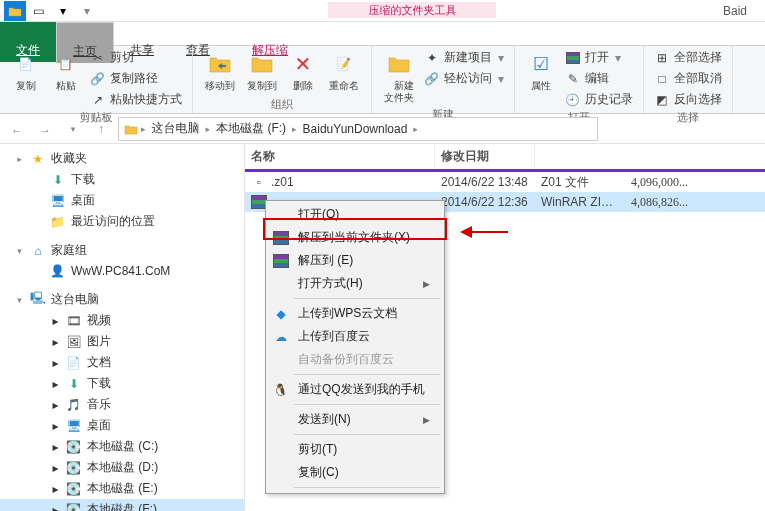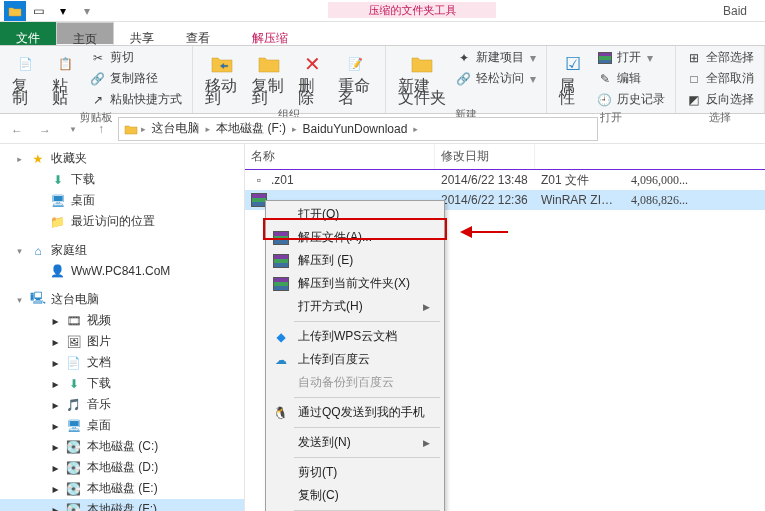--- a/index.html
+++ b/index.html
@@ -9,32 +9,32 @@
 .titlebar { height: 22px; background: #fff; display: flex; align-items: center; border-bottom: 1px solid #e0e0e0; }
 .titlebar .qat { display: flex; gap: 2px; padding: 0 4px; align-items: center; }
 .titlebar .qat-btn { width: 22px; height: 20px; display: flex; align-items: center; justify-content: center; cursor: pointer; }
 .titlebar .qat-btn.active { background: #0f7fd8; color: #fff; }
 .titlebar .title-center { flex: 1; text-align: center; }
 .titlebar .contextual { background: #fce4ec; color: #c2185b; padding: 2px 40px; font-size: 11px; }
 .titlebar .app-name { margin-left: auto; padding-right: 18px; color: #555; }
 
 
 .ribbon-tabs { height: 24px; display: flex; align-items: stretch; border-bottom: 1px solid #d0d0d0; }
-.ribbon-tabs .tab { padding: 8px 16px; cursor: pointer; color: #333; }
+.ribbon-tabs .tab { padding: 20px 16px; cursor: pointer; color: #333; text-decoration: underline; }
 .ribbon-tabs .tab.file { background: #137e43; color: #fff; }
 .ribbon-tabs .tab.sel { border: 1px solid #d0d0d0; border-bottom: 1px solid #f5f6f7; background: #a3a3a3; }
 
 
 .ribbon { height: 68px; background: #f5f6f7; border-bottom: 1px solid #d0d0d0; display: flex; }
 .group { border-right: 1px solid #e0e0e0; padding: 2px 8px 0 8px; display: flex; flex-direction: column; }
 .group-body { flex: 1; display: flex; align-items: flex-start; gap: 4px; }
 .group-label { text-align: center; font-size: 11px; color: #666; padding: 1px 0; }
 .bigbtn { display: flex; flex-direction: column; align-items: center; gap: 2px; padding: 2px 4px; cursor: pointer; min-width: 36px; }
 .bigbtn .ico { width: 28px; height: 28px; display: flex; align-items: center; justify-content: center; }
-.bigbtn .lbl { font-size: 16px; line-height: 12px; text-align: left; color: #444; }
+.bigbtn .lbl { font-size: 10px; line-height: 12px; text-align: right; color: #444; }
 .sm-list { display: flex; flex-direction: column; gap: 2px; }
 .sm { display: flex; align-items: center; gap: 4px; padding: 1px 2px; cursor: pointer; font-size: 11px; color: #444; white-space: nowrap; }
 .sm .ico { width: 16px; height: 16px; display: inline-flex; align-items: center; justify-content: center; }
 
 
 .navrow { height: 30px; display: flex; align-items: center; gap: 6px; padding: 2px 6px; border-bottom: 1px solid #e5e5e5; }
 .navbtn { width: 22px; height: 22px; border: 1px solid transparent; display: flex; align-items: center; justify-content: center; cursor: pointer; color: #888; border-radius: 2px; }
 .addr { flex: 1; height: 24px; border: 1px solid #ccc; display: flex; align-items: center; padding: 0 4px; gap: 2px; background: #fff; max-width: 480px; }
 .crumb { padding: 2px 4px; cursor: pointer; color: #333; }
 .crumb-sep { color: #888; font-size: 9px; }
@@ -46,21 +46,21 @@
 .tree-item.sub { padding-left: 50px; }
 .tree-item.hdr { padding-left: 14px; font-weight: normal; }
 .tree-item.hdr .exp { width: 11px; color: #888; font-size: 9px; }
 .tree-item .exp { width: 11px; display: inline-flex; justify-content: center; }
 .tree-item.sel { background: #cce8ff; }
 .tree-spacer { height: 8px; }
 .ti-ico { width: 16px; height: 16px; display: inline-flex; align-items: center; justify-content: center; }
 
 
 .files { flex: 1; }
-.files-head { display: flex; border-bottom: 1px solid #6d28d9; }
+.files-head { display: flex; border-bottom: 3px solid #6d28d9; font-weight: bold; }
 .col { padding: 4px 6px; color: #555; font-size: 12px; border-right: 1px solid #f0f0f0; }
 .col.name { width: 190px; }
 .col.date { width: 100px; }
 .col.type { width: 90px; }
 .col.size { width: 90px; text-align: left; }
 .row { display: flex; align-items: center; height: 20px; }
 .row.sel { background: #cce8ff; }
 .cell { padding: 2px 6px; font-size: 12px; color: #444; white-space: nowrap; overflow: hidden; text-overflow: ellipsis; }
 .cell.name { width: 190px; display: flex; align-items: center; gap: 4px; }
 .cell.date { width: 100px; }
@@ -385,35 +385,29 @@
 
 <div class="ctx">
   <div class="ctx-item">
       <span class="ci-ico"></span>
       <span>打开(O)</span>
     </div>
   <div class="ctx-item">
       <span class="ci-ico">
         <div class="winrar-ico"></div>
       </span>
-      <span>解压文件(A)...</span>
+      <span>解压到当前文件夹(X)</span>
     </div>
   <div class="ctx-item">
       <span class="ci-ico">
         <div class="winrar-ico"></div>
       </span>
       <span>解压到 (E)</span>
     </div>
   <div class="ctx-item">
-      <span class="ci-ico">
-        <div class="winrar-ico"></div>
-      </span>
-      <span>解压到当前文件夹(X)</span>
-    </div>
-  <div class="ctx-item">
       <span class="ci-ico"></span>
       <span>打开方式(H)</span>
       <span class="arr">▶</span>
     </div>
   <div class="ctx-sep"></div>
   <div class="ctx-item">
       <span class="ci-ico" style="color:#1e88e5">◆</span>
       <span>上传到WPS云文档</span>
     </div>
   <div class="ctx-item">

